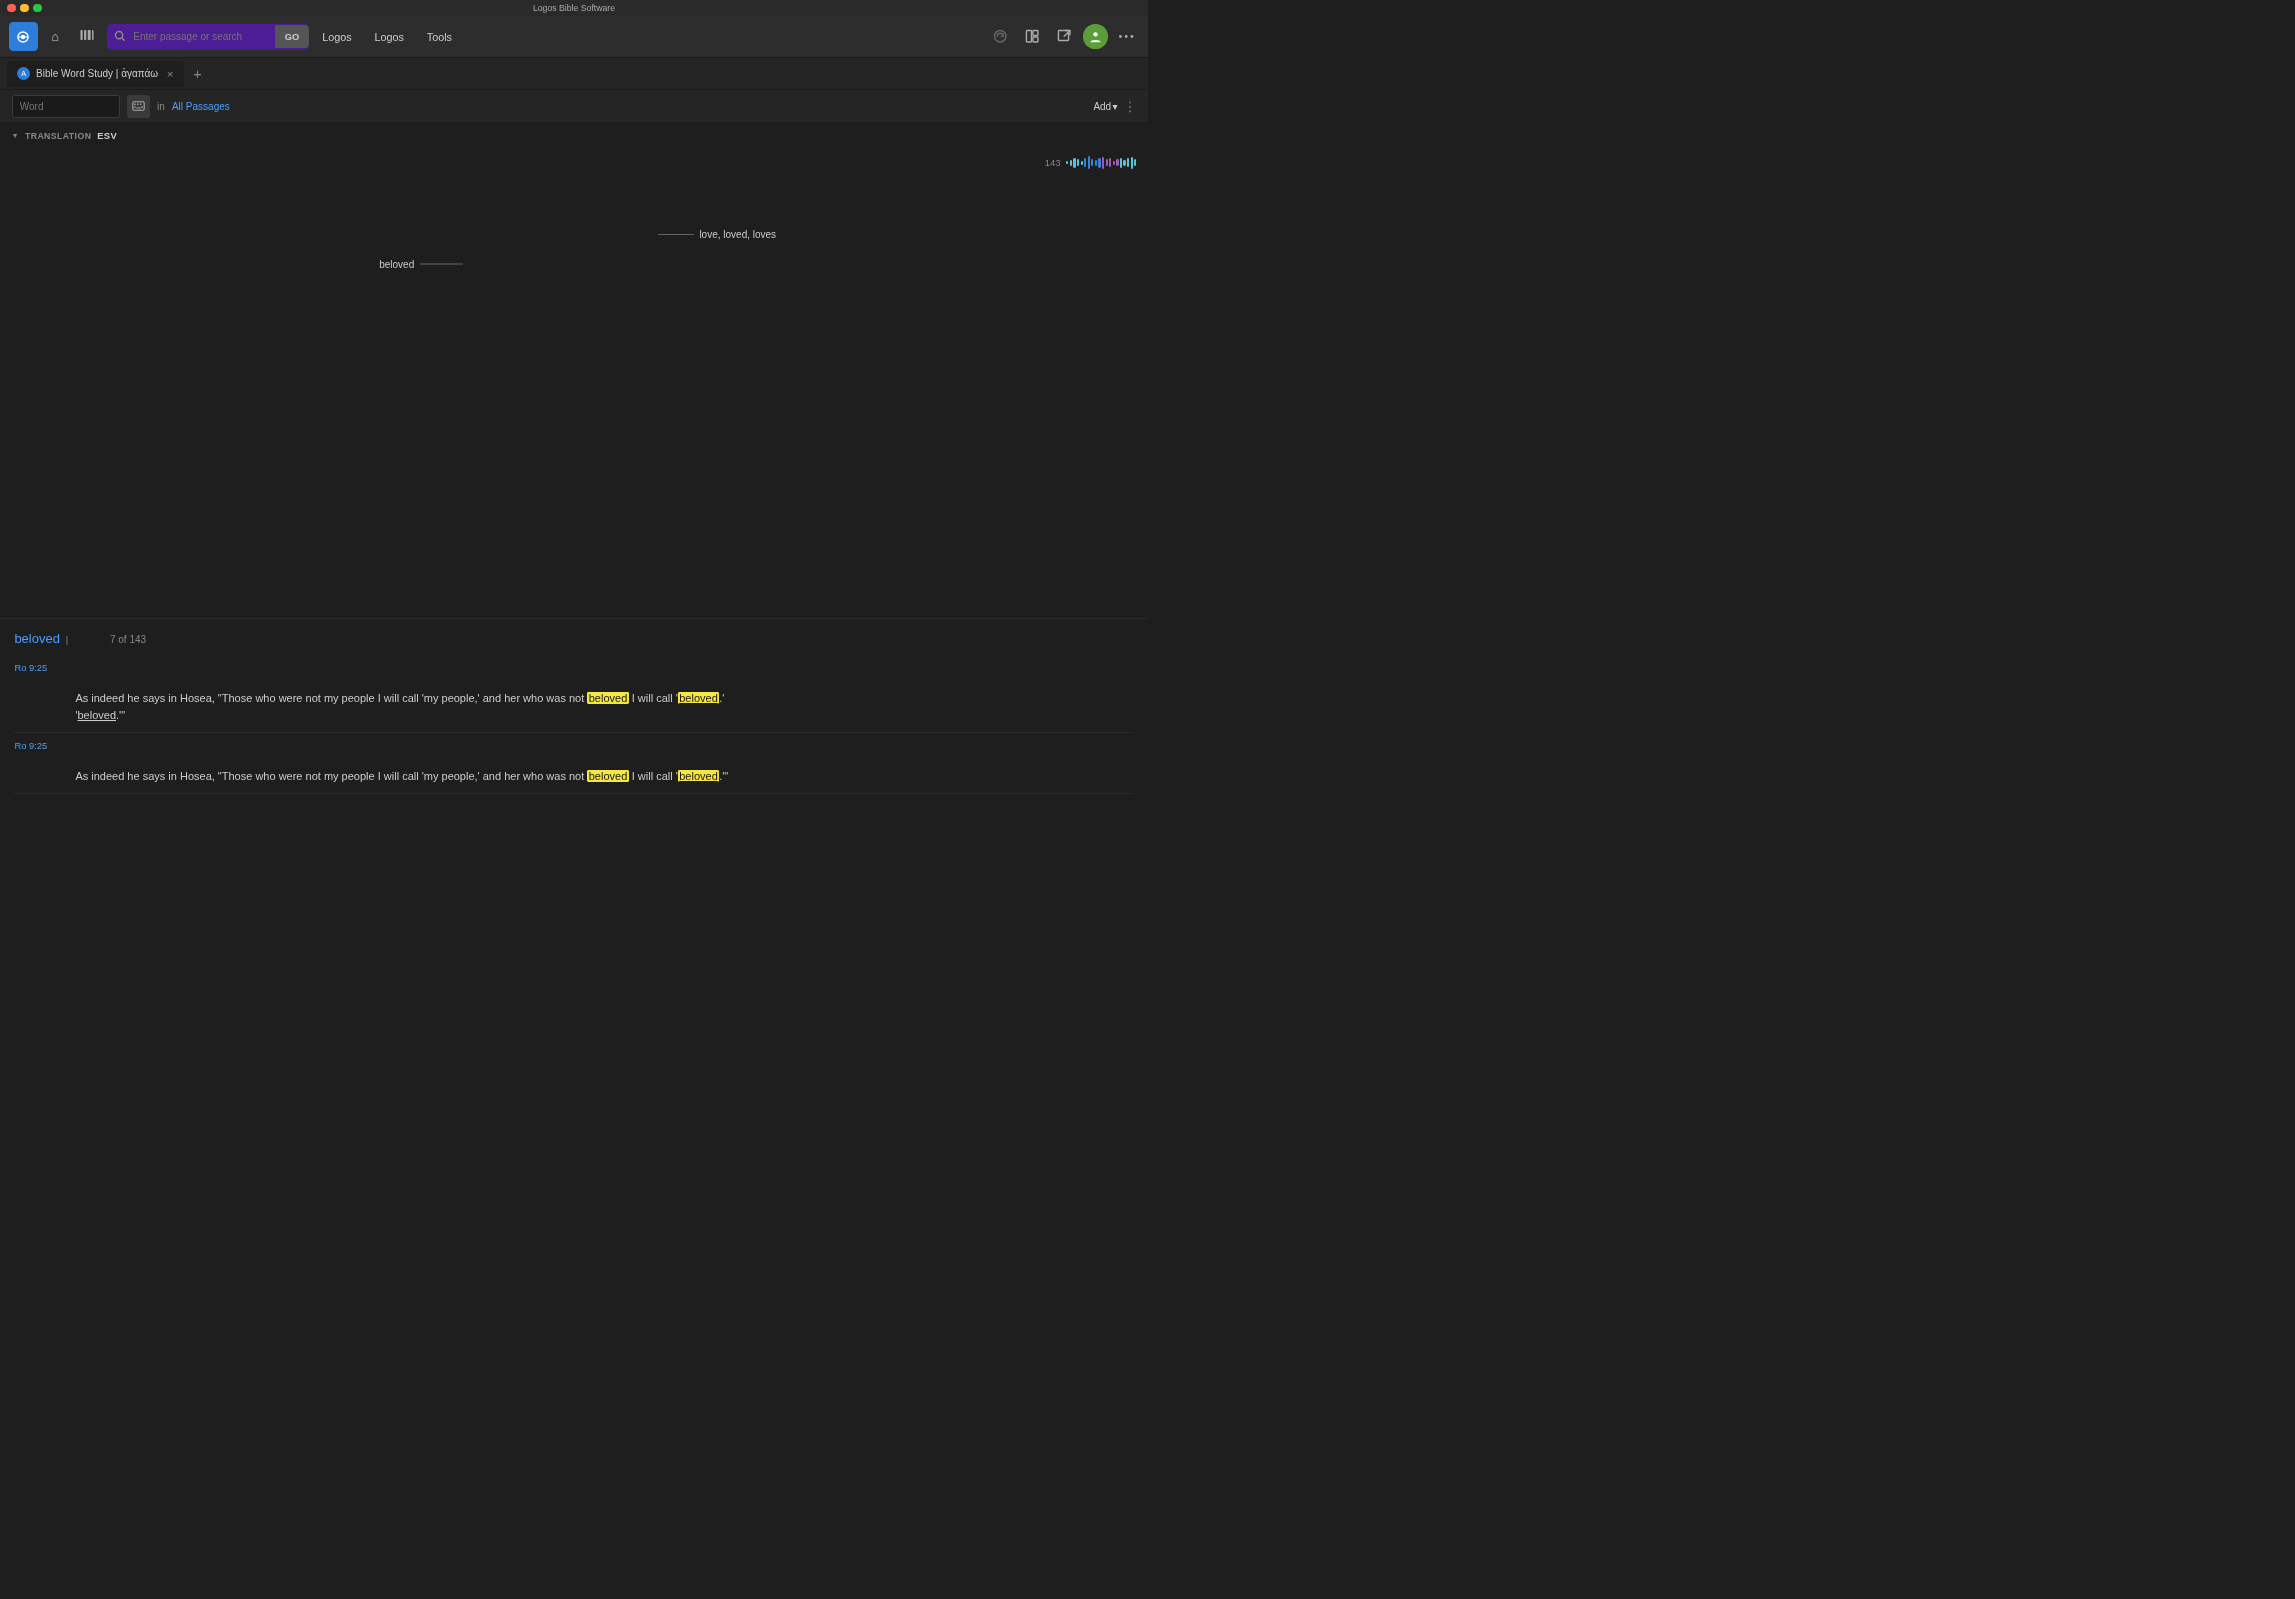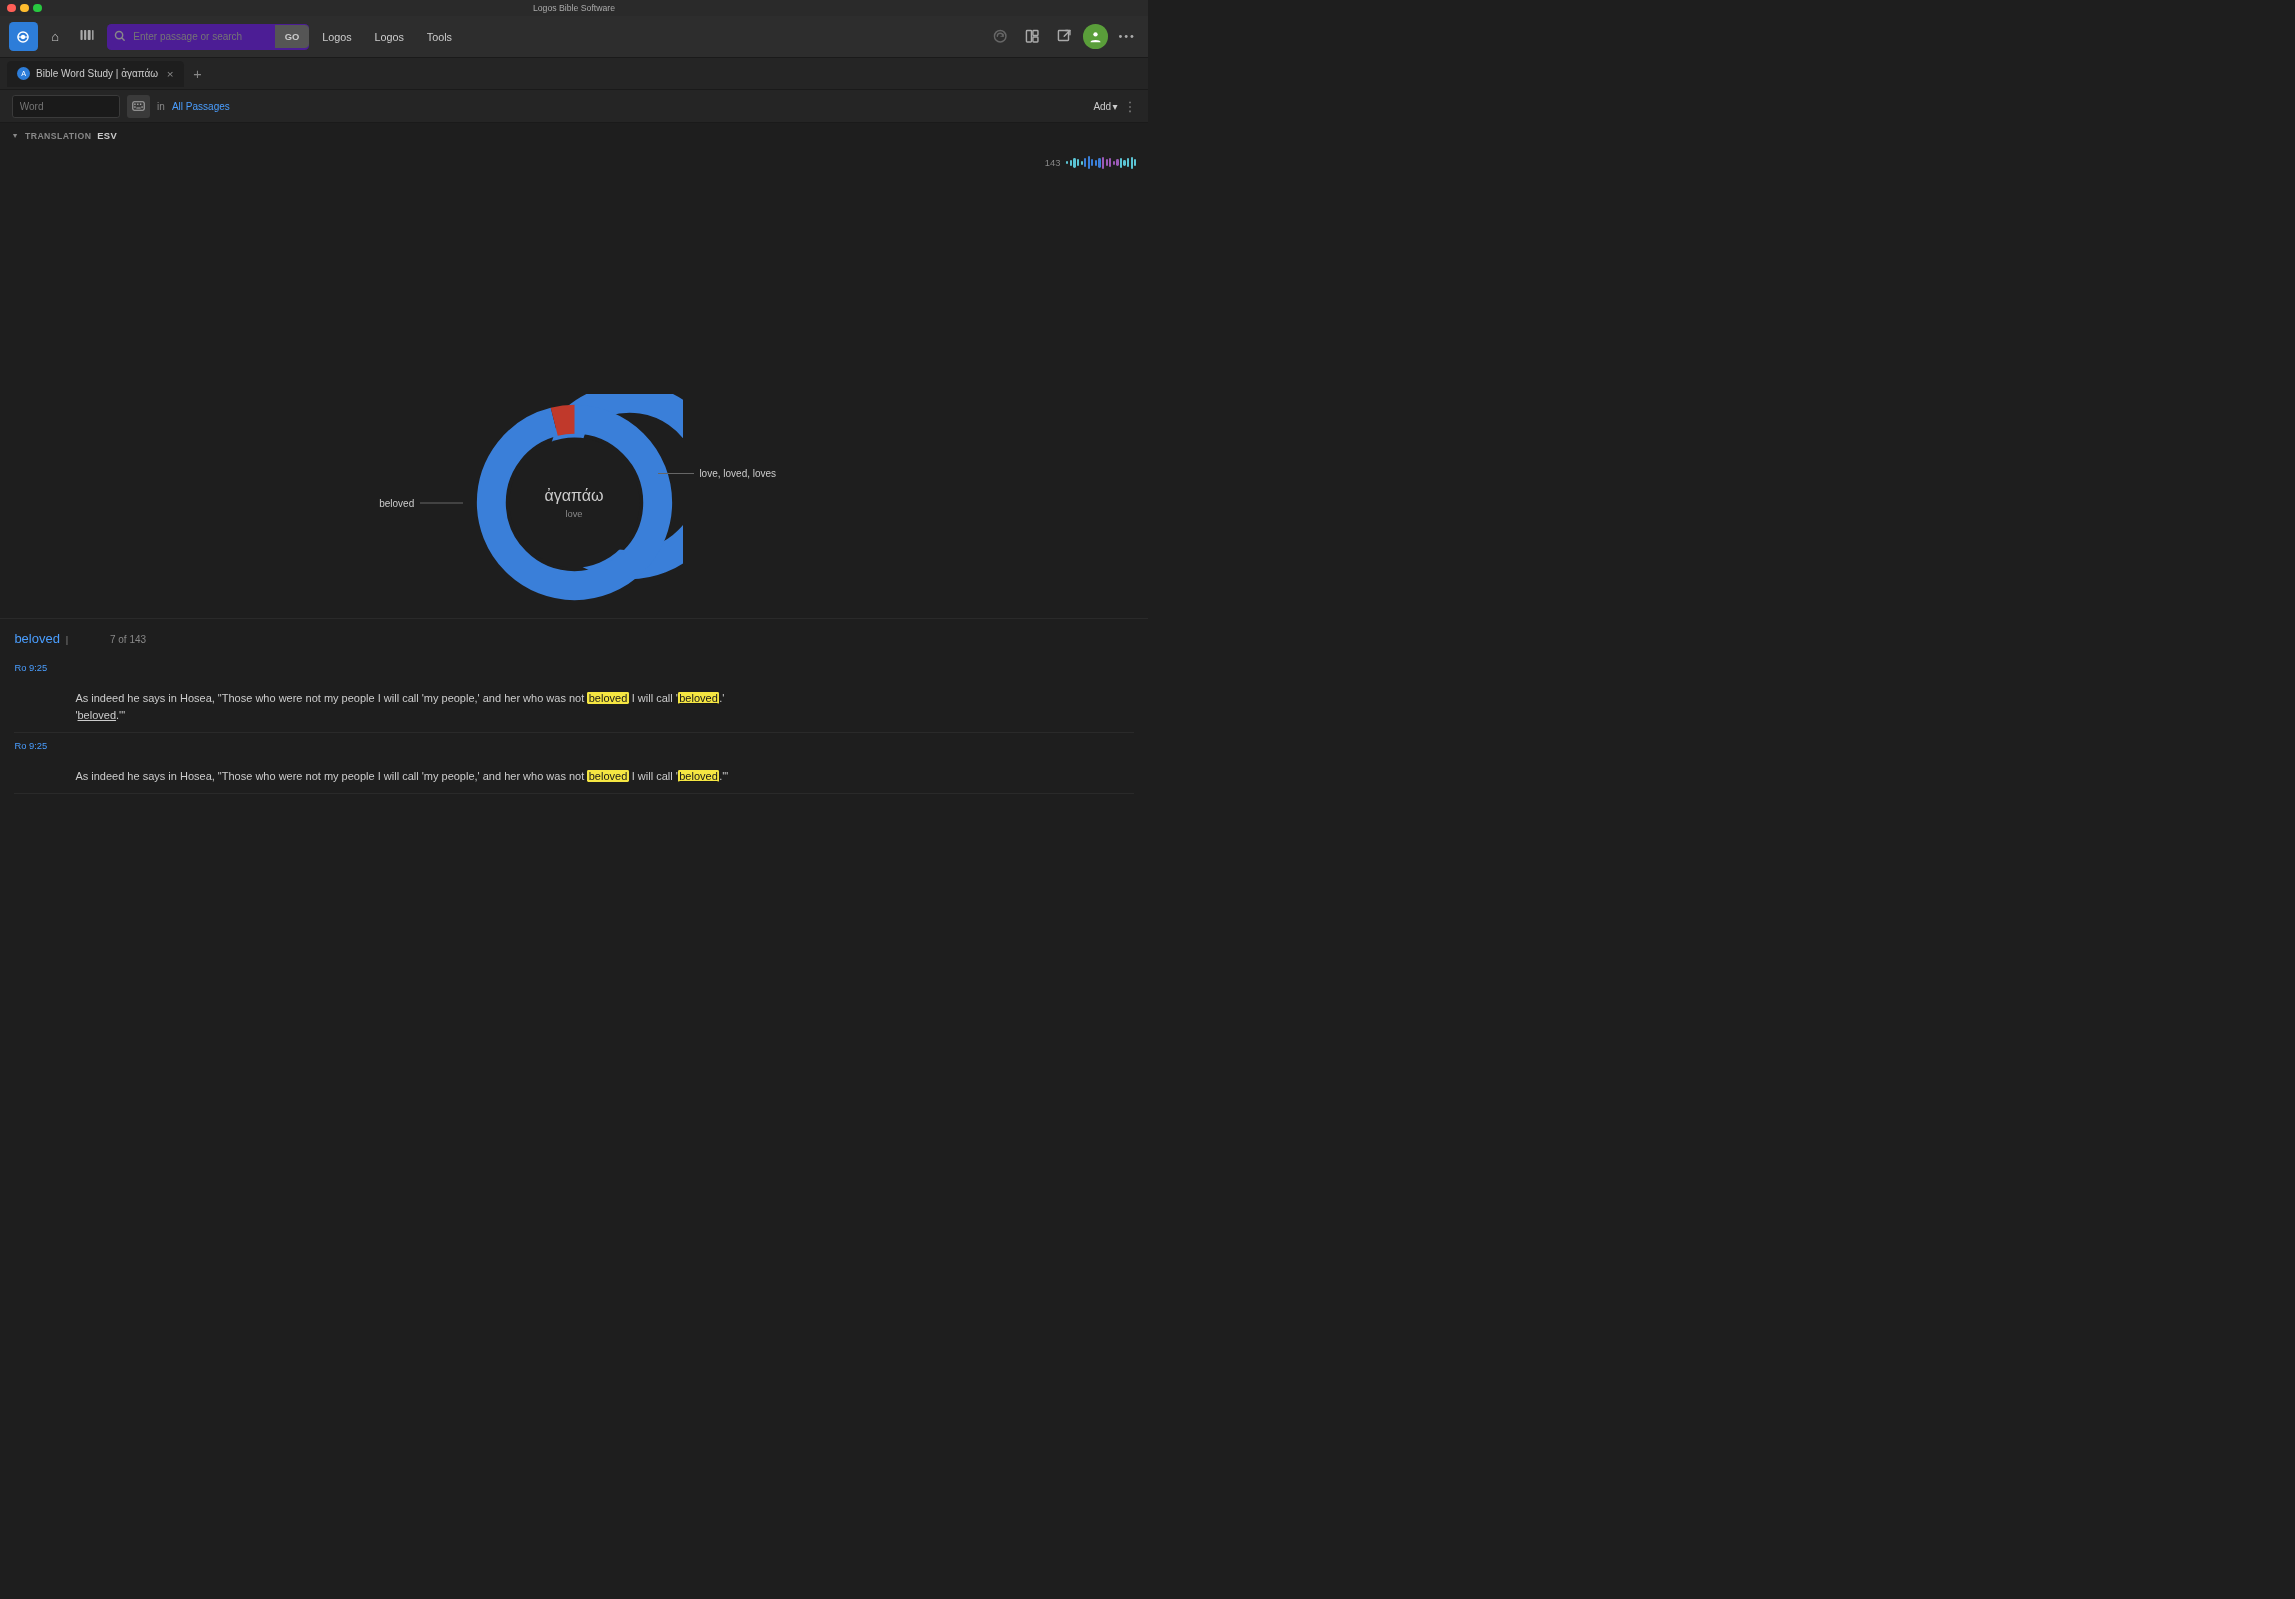--- a/index.html
+++ b/index.html
@@ -268,21 +268,21 @@
     }
     .translation-label { color: #888; }
     .translation-value { color: #ccc; font-size: 9.4px; }
 
     
     .chart-area {
       flex: 1;
       display: flex;
       flex-direction: column;
       align-items: center;
-      justify-content: flex-end;
+      justify-content: flex-start;
       position: relative;
       text-decoration: underline;
     }
 
     
     .waveform-area {
       position: absolute;
       top: 7.2px;
       right: 11.6px;
       display: flex;
@@ -546,38 +546,20 @@
         </div>
     </div>
 
     <div style="position: relative; display: flex; align-items: center; justify-content: center; width: 433px; height: 231px;">
 
       <div style="position: absolute; left: 21.7px; top: 50%; transform: translateY(-50%); display: flex; align-items: center; gap: 5.8px; color: #ccc; font-size: 10px; white-space: nowrap;">
         <span>beloved</span>
         <div style="width: 43px; height: 0.7px; background: #666;"></div>
       </div>
 
-      <div class="donut-container">
-        <svg width="217" height="217" viewBox="0 0 300 300">
-
-          <path d="M 150 150 m 0 -115 a 115 115 0 1 1 -36.3 109.3 z" fill="none" stroke="#3a7fd9" stroke-width="40"></path>
-
-          <path d="M 113.7 259.3 a 115 115 0 0 1 -26.7 -40.5" fill="none" stroke="#c0392b" stroke-width="0"></path>
-
-          <circle cx="150" cy="150" r="115" fill="none" stroke="#3a7fd9" stroke-width="40" stroke-dasharray="693 723" stroke-dashoffset="0" transform="rotate(-90 150 150)"></circle>
-
-          <circle cx="150" cy="150" r="115" fill="none" stroke="#c0392b" stroke-width="40" stroke-dasharray="30 723" stroke-dashoffset="-693" transform="rotate(-90 150 150)"></circle>
-
-          <circle cx="150" cy="150" r="90" fill="#1e1e1e"></circle>
-        </svg>
-        <div class="donut-center-text">
-          <div class="donut-greek">ἀγαπάω</div>
-          <div class="donut-sub">love</div>
-        </div>
-      </div>
 
       <div style="position: absolute; right: 14.4px; top: 35%; display: flex; align-items: center; gap: 5.8px; color: #ccc; font-size: 10px; white-space: nowrap;">
         <div style="width: 36px; height: 0.7px; background: #666;"></div>
         <span>love, loved, loves</span>
       </div>
     </div>
   </div>
 
   <div class="results-section">
     <div class="results-header">

